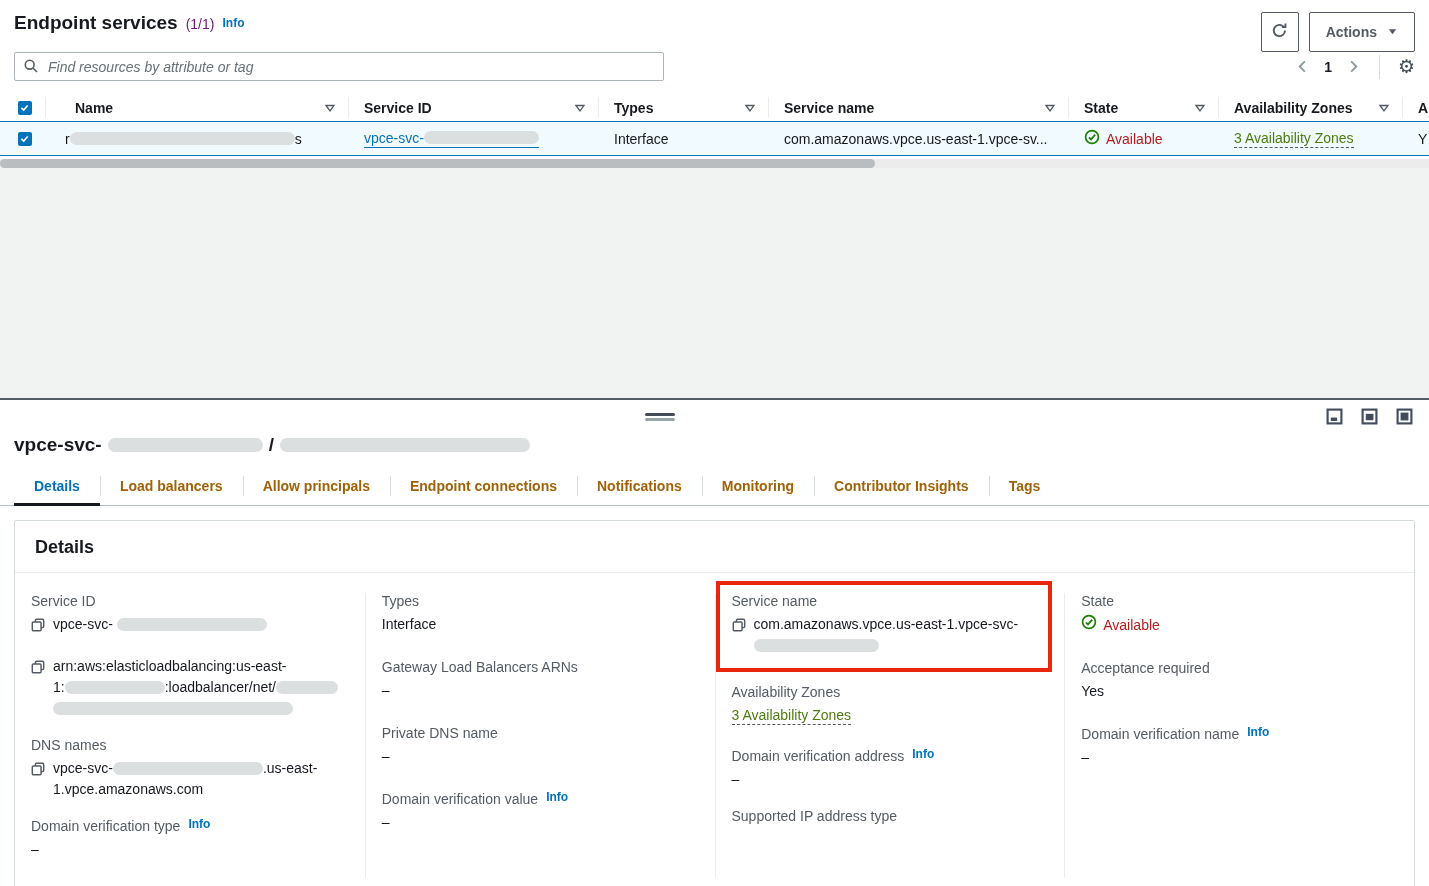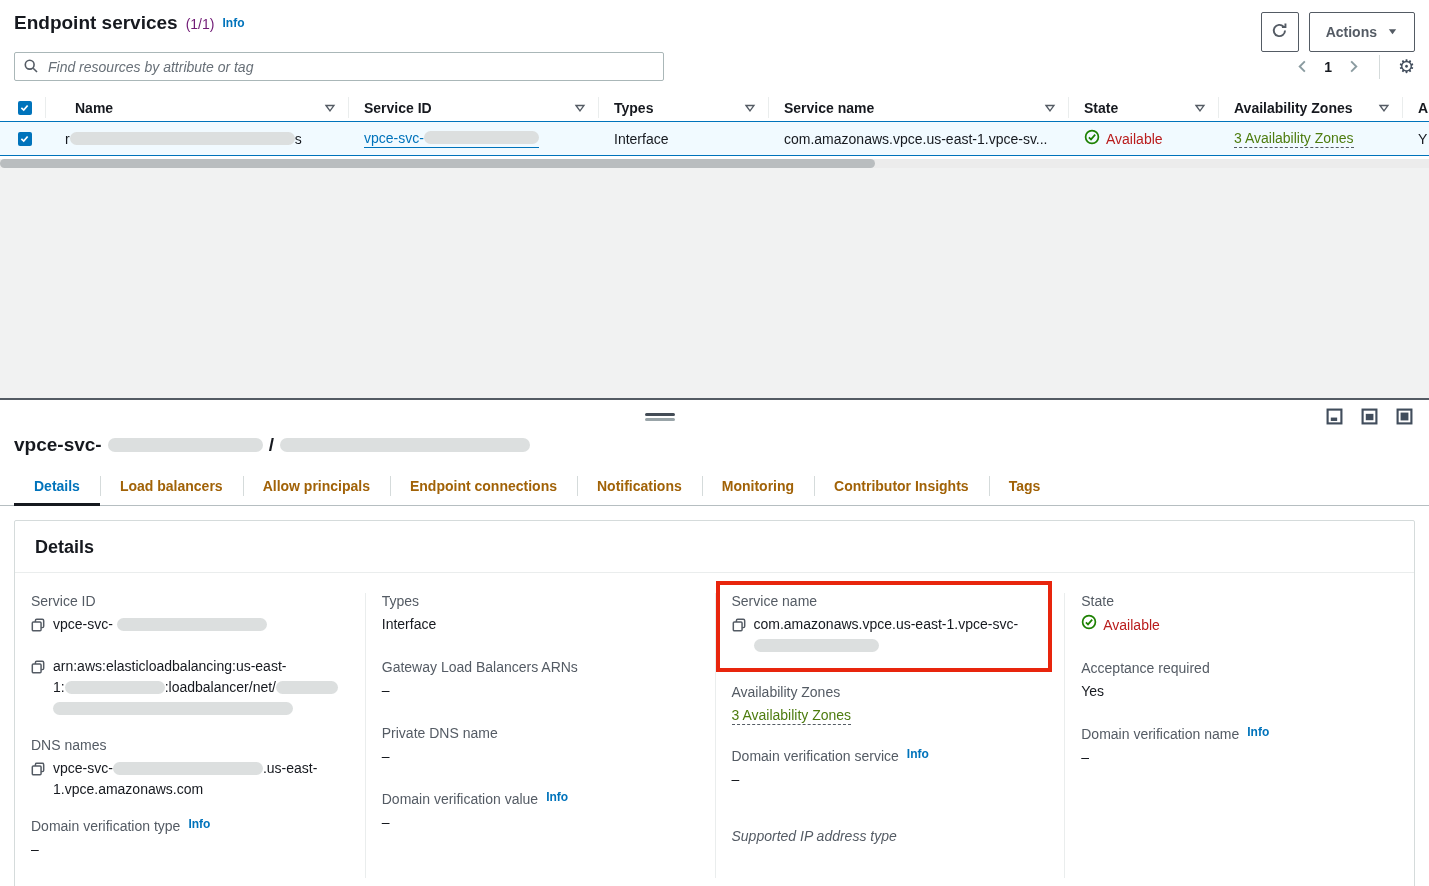--- a/index.html
+++ b/index.html
@@ -392,26 +392,26 @@
           </div>
         </div>
         <div class="field">
           <div class="f-label">Availability Zones</div>
           <div class="f-value">
             <span class="link-dashed">3 Availability Zones</span>
           </div>
         </div>
         <div class="field" style="margin-top:22px;">
           <div class="f-label">
-            <span>Domain verification service</span>
+            <span>Domain verification address</span>
             <span class="info-link">Info</span>
           </div>
           <div class="f-value mono-dash">–</div>
         </div>
-        <div class="field" style="margin-top:38px;font-style:italic;">
+        <div class="field" style="margin-top:18px;">
           <div class="f-label">Supported IP address type</div>
         </div>
       </div>
 
       <div class="col">
         <div class="field">
           <div class="f-label">State</div>
           <div class="f-value">
             <span class="state-ok">
               <span>

